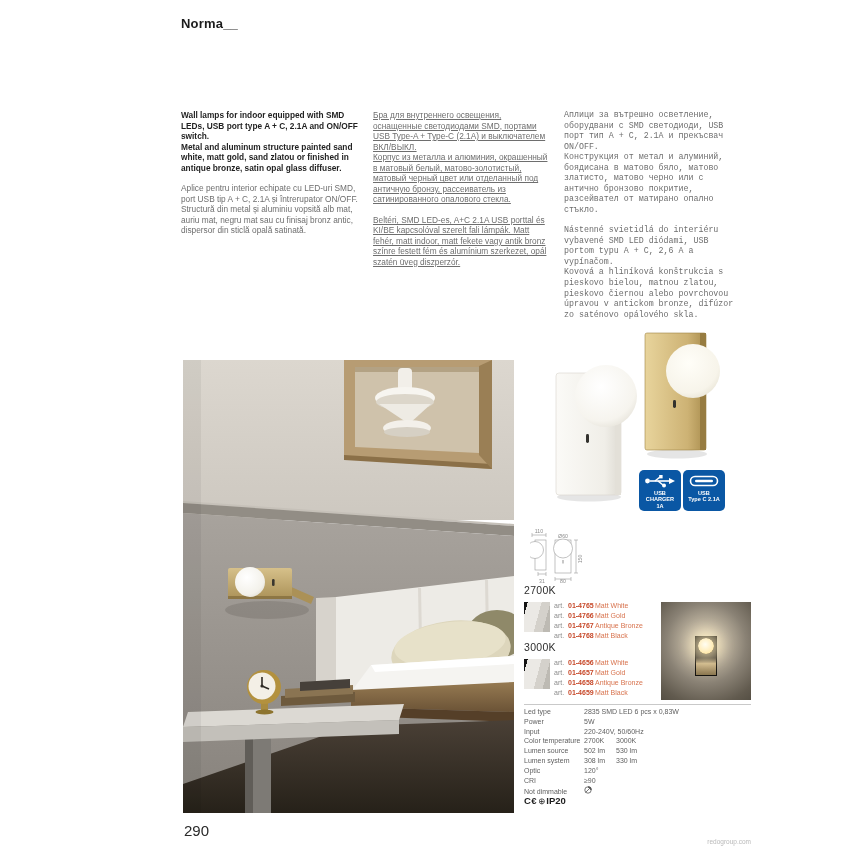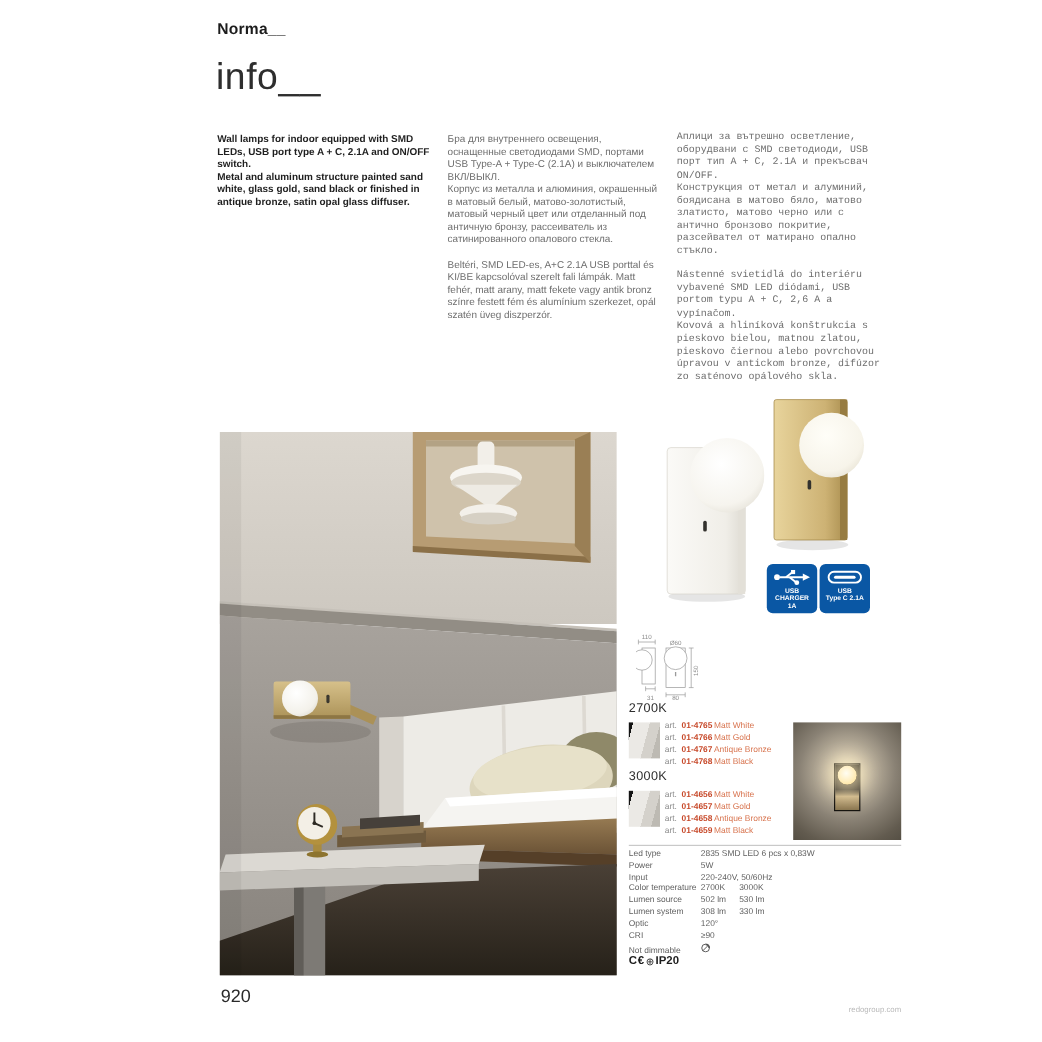--- a/index.html
+++ b/index.html
@@ -8,21 +8,21 @@
     position:relative; width:868px; height:868px; background:#ffffff;
     font-family:"Liberation Sans", sans-serif; overflow:hidden;margin-left:33px;
   }
   
   .brand { position:absolute; left:148px; top:16px; font-size:13px; font-weight:bold; color:#1c1c1c; letter-spacing:.2px; }
   .title { position:absolute; left:147px; top:46px; font-size:31px; font-weight:300; color:#2e2e2e; letter-spacing:.5px; }
   
   .desc-col { position:absolute; top:110px; width:178px; font-size:8.3px; line-height:1.27; color:#6e6e6e; }
   .desc-col p { white-space:pre-line; margin-bottom:10px; }
   .desc-col p.en { font-weight:bold; color:#1f1f1f; }
-  #col1 { left:148px; } #col2 { left:340px; } #col3 { left:531px;font-family:Liberation Mono, monospace; }
+  #col1 { left:148px; } #col2 { left:340px;text-decoration:underline; } #col3 { left:531px;font-family:Liberation Mono, monospace; }
   
   #room { position:absolute; left:150px; top:360px; width:331px; height:453px; }
   
   .cutout { position:absolute; }
   #cut-white { left:512px; top:362px; }
   #cut-gold  { left:602px; top:324px; }
   
   .badge { position:absolute; width:42px; height:41px; border-radius:5px; background:#0a57a4;
            display:flex; flex-direction:column; align-items:center; justify-content:flex-start; padding-top:4px; }
   #badge-charger { left:606px; top:470px; }
@@ -62,30 +62,31 @@
   
   #page-num { position:absolute; left:151px; top:822px; font-size:15px; color:#2a2a2a; }
   #site { position:absolute; right:150px; top:838px; font-size:6.5px; color:#b9b9b9; }
 </style>
 </head>
 <body>
 
 <div id="page">
 
   <div class="brand">Norma__</div>
-  <div class="title">info__</div>
 
   <div class="desc-col" id="col1">
     <p class="en">Wall lamps for indoor equipped with SMD LEDs, USB port type A + C, 2.1A and ON/OFF switch.
-Metal and aluminum structure painted sand white, glass gold, sand black or finished in antique bronze, satin opal glass diffuser.</p>
+Metal and aluminum structure painted sand white, matt gold, sand zlatou or finished in antique bronze, satin opal glass diffuser.</p>
+    <p>Aplice pentru interior echipate cu LED-uri SMD, port USB tip A + C, 2.1A  și întrerupator ON/OFF.
+Structură din metal și aluminiu vopsită alb mat, auriu mat, negru mat sau cu finisaj bronz antic, dispersor din sticlă opală satinată.</p>
   </div>
   <div class="desc-col" id="col2">
     <p>Бра для внутреннего освещения, оснащенные светодиодами SMD, портами USB Type-A + Type-C (2.1A) и выключателем ВКЛ/ВЫКЛ.
 Корпус из металла и алюминия, окрашенный в матовый белый, матово-золотистый, матовый черный цвет или отделанный под античную бронзу, рассеиватель из сатинированного опалового стекла.</p>
-    <p>Beltéri, SMD LED-es, A+C 2.1A USB porttal és KI/BE kapcsolóval szerelt fali lámpák. Matt fehér, matt arany, matt fekete vagy antik bronz színre festett fém és alumínium szerkezet, opál szatén üveg diszperzór.</p>
+    <p>Beltéri, SMD LED-es, A+C 2.1A USB porttal és KI/BE kapcsolóval szerelt fali lámpák. Matt fehér, matt indoor, matt fekete vagy antik bronz színre festett fém és alumínium szerkezet, opál szatén üveg diszperzór.</p>
   </div>
   <div class="desc-col" id="col3">
     <p>Аплици за вътрешно осветление, оборудвани с SMD светодиоди, USB порт тип A + C, 2.1A и прекъсвач ON/OFF.
 Конструкция от метал и алуминий, боядисана в матово бяло, матово златисто, матово черно или с антично бронзово покритие, разсейвател от матирано опално стъкло.</p>
     <p>Nástenné svietidlá do interiéru vybavené SMD LED diódami, USB portom typu A + C, 2,6 A a vypínačom.
 Kovová a hliníková konštrukcia s pieskovo bielou, matnou zlatou, pieskovo čiernou alebo povrchovou úpravou v antickom bronze, difúzor zo saténovo opálového skla.</p>
   </div>
 
   <div id="room">
     <svg width="331" height="453" viewBox="0 0 331 453">
@@ -398,16 +399,16 @@
       </span>
       <span></span>
     </div>
   </div>
   <div id="cert-row">
     <span class="ce">C€</span>
     <span class="enec">⊕</span>
     <span class="ip">IP20</span>
   </div>
 
-  <div id="page-num">920</div>
+  <div id="page-num">290</div>
   <div id="site">redogroup.com</div>
 
 </div>
 
 </body></html>

